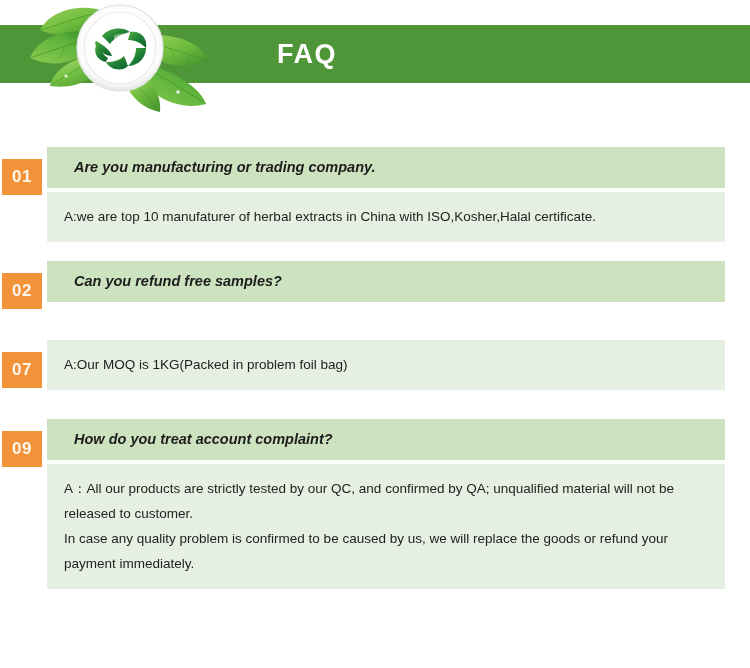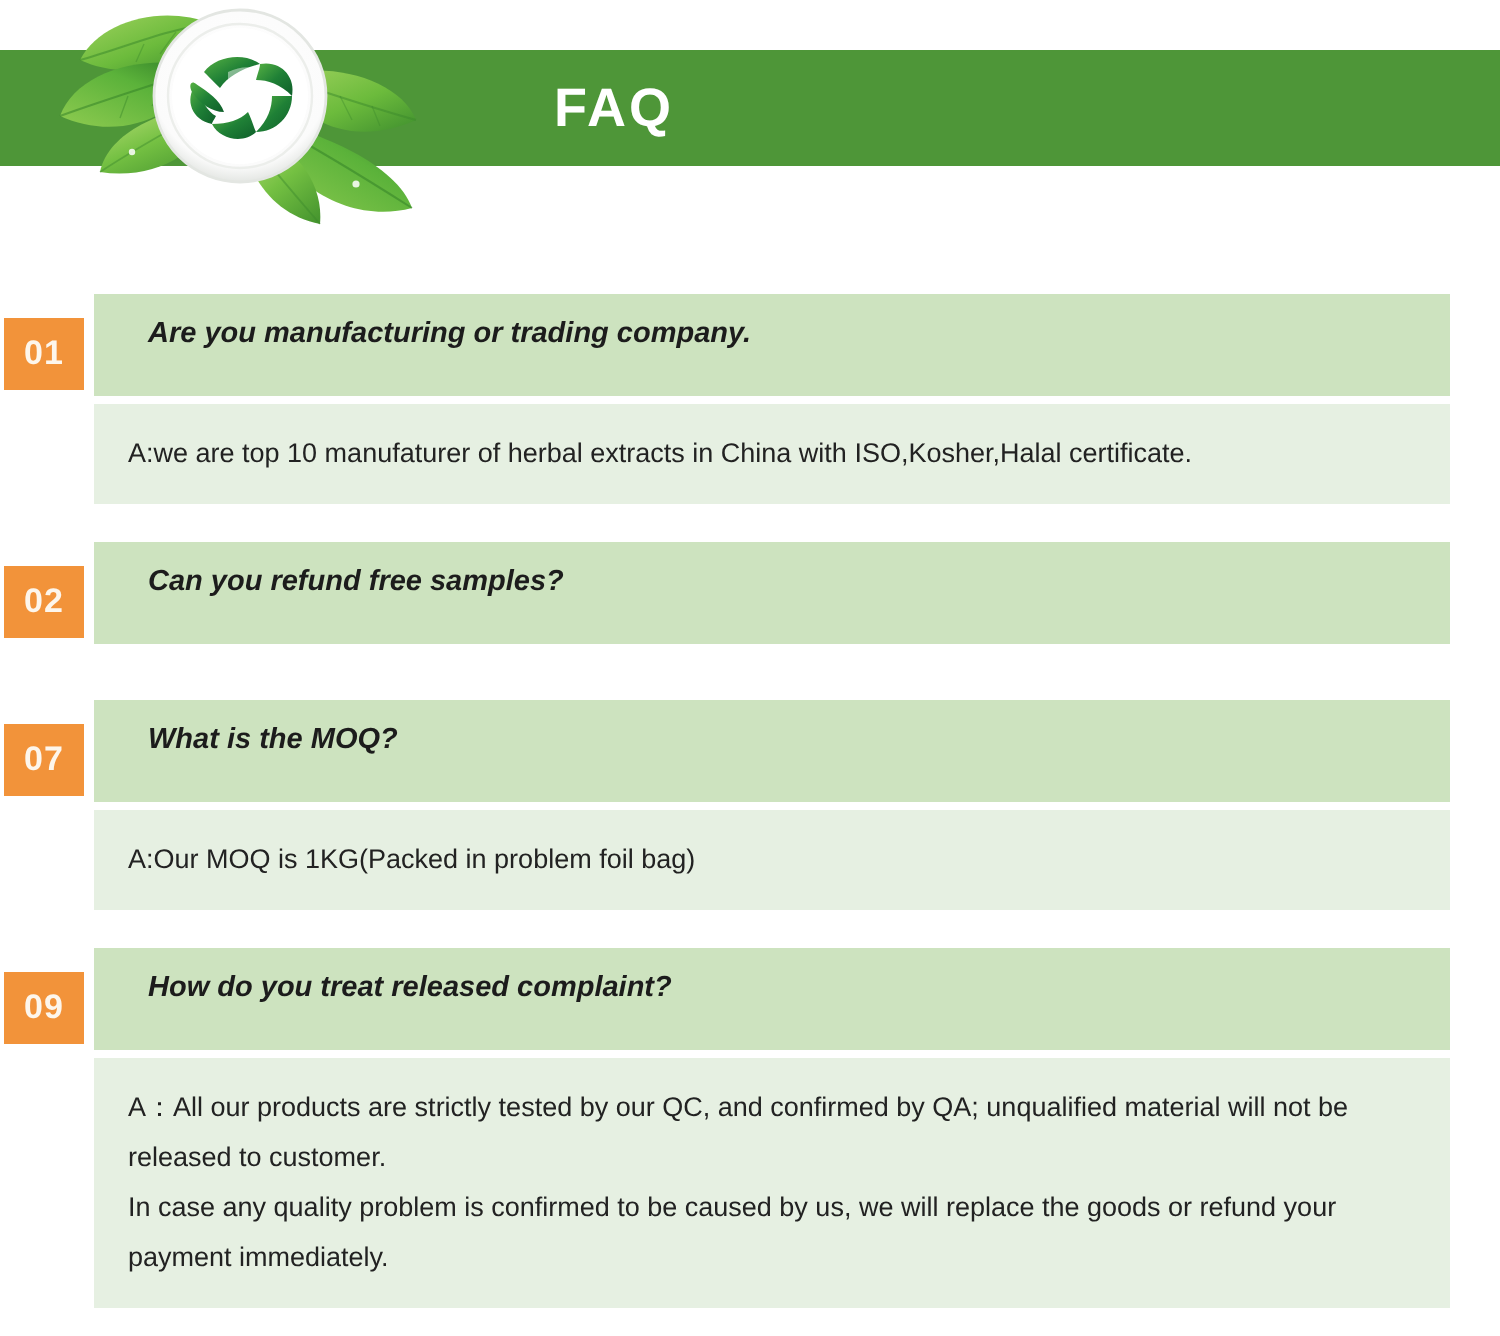--- a/index.html
+++ b/index.html
@@ -79,21 +79,21 @@
   .faq-body {
     margin-left: 47px;
     width: 678px;
   }
   .faq-question {
     background: #cde3bf;
     font-size: 14.5px;
     font-weight: bold;
     font-style: italic;
     color: #1c1c1c;
-    padding: 11px 0 21px 27px;
+    padding: 11px 0 11px 27px;
     line-height: 19px;
     box-sizing: border-box;
     min-height: 41px;
   }
   .faq-answer {
     background: #e6f0e2;
     font-size: 13.5px;
     color: #222222;
     padding: 12px 16px 13px 17px;
     line-height: 25px;
@@ -196,27 +196,26 @@
   <div class="faq-item">
     <div class="faq-badge" style="top: 11.5px;">02</div>
     <div class="faq-body">
       <div class="faq-question">Can you refund free samples?</div>
     </div>
   </div>
 
   <div class="faq-item">
     <div class="faq-badge" style="top: 11.5px;">07</div>
     <div class="faq-body">
-      <div class="faq-question">What is the MOQ?</div>
       <div class="faq-answer">A:Our MOQ is 1KG(Packed in problem foil bag)</div>
     </div>
   </div>
 
   <div class="faq-item">
     <div class="faq-badge" style="top: 11.5px;">09</div>
     <div class="faq-body">
-      <div class="faq-question">How do you treat released complaint?</div>
+      <div class="faq-question">How do you treat account complaint?</div>
       <div class="faq-answer">A：All our products are strictly tested by our QC, and confirmed by QA; unqualified material will not be released to customer.
 In case any quality problem is confirmed to be caused by us, we will replace the goods or refund your payment immediately.</div>
     </div>
   </div>
 
 </div>
 
 </body></html>

